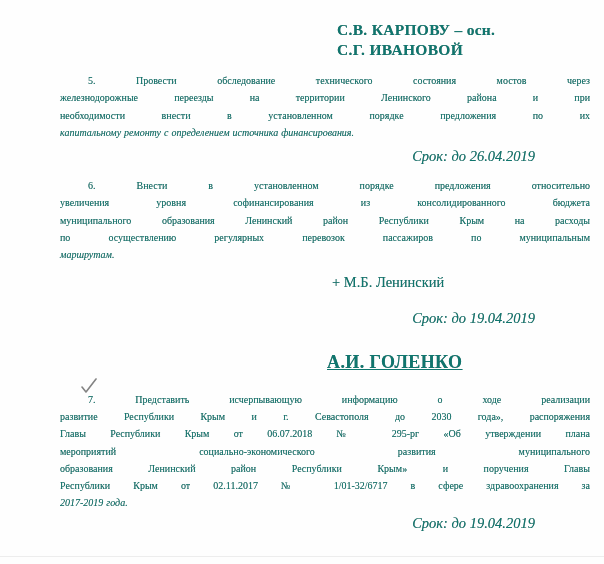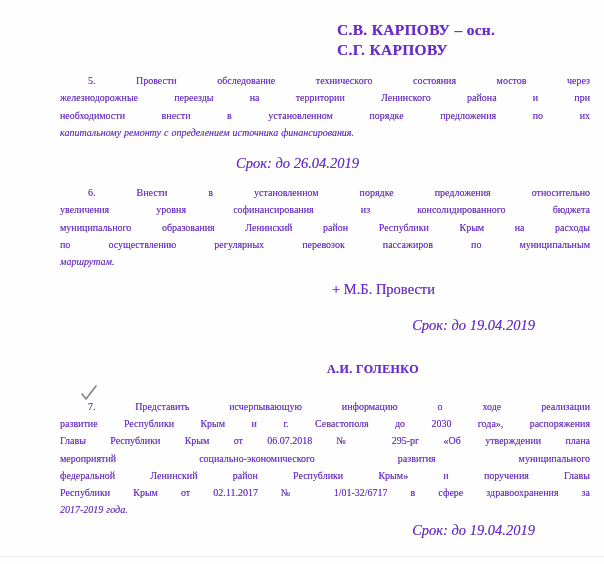--- a/index.html
+++ b/index.html
@@ -3,21 +3,21 @@
 <meta charset="utf-8">
 <style>
   html, body { margin: 0; padding: 0; background: #ffffff; }
   .page {
     position: relative;
     width: 604px;
     height: 564px;
     background: #fefefe;
     overflow: hidden;
     font-family: "Liberation Serif", "DejaVu Serif", serif;
-    color: #6d28d9;
+    color: #0f766e;
   }
   .content {
     position: relative;
     padding: 20px 0 0 60px;
     width: 530px;
     text-shadow: 0 0 0.5px rgba(65,65,65,0.55);
   }
   .addressee {
     margin-left: 277px;
     font-weight: 700;
@@ -31,35 +31,36 @@
   .tline { text-align: justify; text-align-last: justify; }
   .tline.first { text-indent: 28px; }
   .tline.last { text-align-last: left; font-style: italic; }
   .deadline {
     font-style: italic;
     font-size: 14.5px;
     line-height: 18px;
     text-align: right;
     padding-right: 55px;
   }
-  .d5 { margin: 13px 0 12px 0; text-align: center; }
+  .d5 { margin: 6px 0 12px 0; }
   .signature {
     margin-top: 10px;
     margin-left: 272px;
     font-size: 14.5px;
     line-height: 17px;
   }
   .d6 { margin-top: 18px; }
   .approver {
     margin-top: 25px;
     margin-left: 267px;
     font-weight: 700;
-    font-size: 12px;
+    font-size: 18px;
     letter-spacing: 0.4px;
     line-height: 20px;
+    text-decoration: underline;
   }
   .p7 { margin-top: 19px; position: relative; }
   .check {
     position: absolute;
     left: 20px;
     top: -14px;
     width: 18px;
     height: 18px;
     opacity: 0.75;
   }
@@ -73,55 +74,55 @@
   }
 </style>
 </head>
 <body>
 
 <div class="page">
   <div class="content">
 
     <div class="addressee">
       <div>С.В. КАРПОВУ – осн.</div>
-      <div>С.Г. КАРПОВУ</div>
+      <div>С.Г. ИВАНОВОЙ</div>
     </div>
 
     <div class="para">
         <div class="tline first">5. Провести обследование технического состояния мостов через</div>
         <div class="tline">железнодорожные переезды на территории Ленинского района и при</div>
         <div class="tline">необходимости внести в установленном порядке предложения по их</div>
         <div class="tline last">капитальному ремонту с определением источника финансирования.</div>
       </div>
     <div class="deadline d5">Срок: до 26.04.2019</div>
 
     <div class="para">
         <div class="tline first">6. Внести в установленном порядке предложения относительно</div>
         <div class="tline">увеличения уровня софинансирования из консолидированного бюджета</div>
         <div class="tline">муниципального образования Ленинский район Республики Крым на расходы</div>
         <div class="tline">по осуществлению регулярных перевозок пассажиров по муниципальным</div>
         <div class="tline last">маршрутам.</div>
       </div>
-    <div class="signature">+ М.Б. Провести</div>
+    <div class="signature">+ М.Б. Ленинский</div>
     <div class="deadline d6">Срок: до 19.04.2019</div>
 
     <div class="approver">А.И. ГОЛЕНКО</div>
 
     <div class="para p7">
       <span class="check">
         <svg width="18" height="18" viewBox="0 0 18 18">
           <path d="M2 10 L6 15 L16 2" fill="none" stroke="#5a5a5a" stroke-width="1.6" stroke-linecap="round" stroke-linejoin="round"></path>
         </svg>
       </span>
       <div>
           <div class="tline first">7. Представить исчерпывающую информацию о ходе реализации</div>
           <div class="tline">развитие Республики Крым и г. Севастополя до 2030 года», распоряжения</div>
           <div class="tline">Главы Республики Крым от 06.07.2018 № 295-рг «Об утверждении плана</div>
           <div class="tline">мероприятий социально-экономического развития муниципального</div>
-          <div class="tline">федеральной Ленинский район Республики Крым» и поручения Главы</div>
+          <div class="tline">образования Ленинский район Республики Крым» и поручения Главы</div>
           <div class="tline">Республики Крым от 02.11.2017 № 1/01-32/6717 в сфере здравоохранения за</div>
           <div class="tline last">2017-2019 года.</div>
         </div>
     </div>
     <div class="deadline d7">Срок: до 19.04.2019</div>
 
   </div>
   <div class="scan-edge"></div>
 </div>
 

